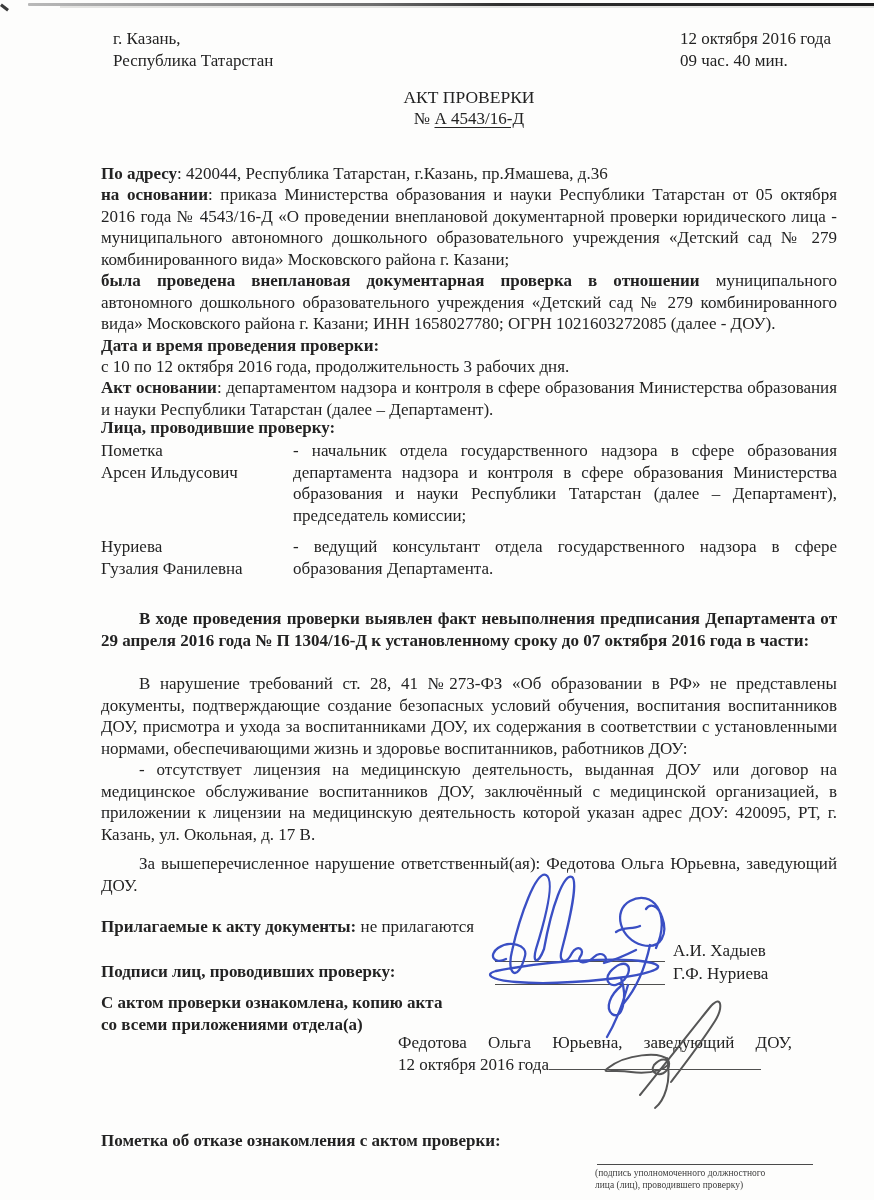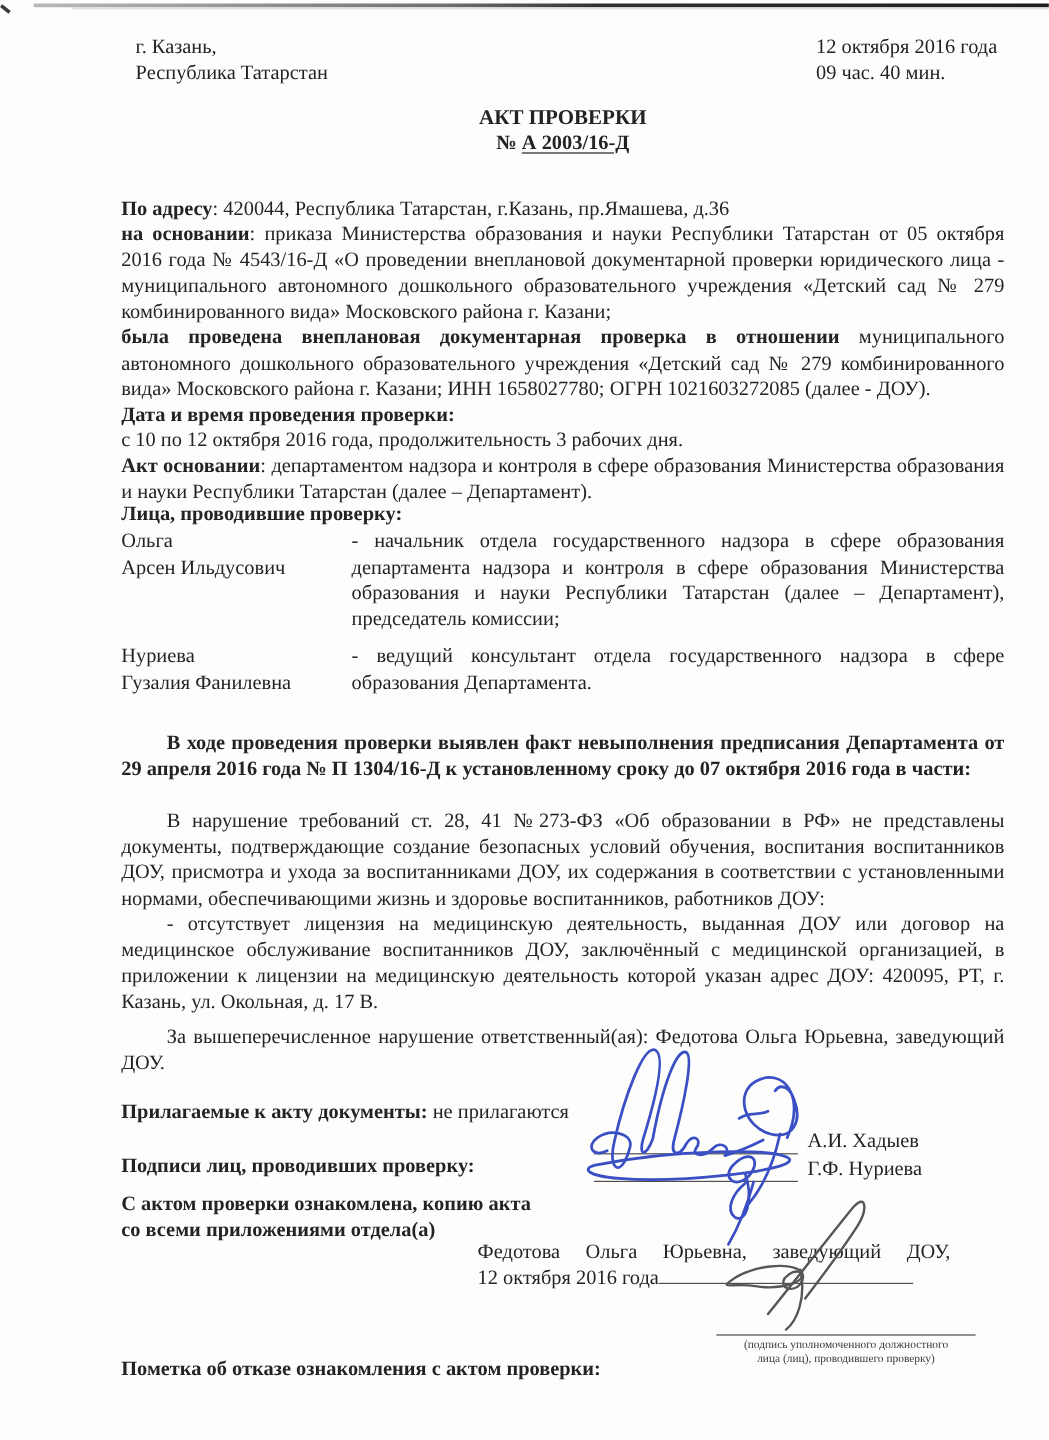--- a/index.html
+++ b/index.html
@@ -25,34 +25,34 @@
   .content{position:absolute;left:101px;top:0;width:736px;}
   .abs{position:absolute;}
   .b{font-weight:700;}
   p{margin:0;}
   .just{text-align:justify;}
   .ind{text-indent:38px;}
 
   .header-left{position:absolute;left:12px;top:28px;}
   .header-right{position:absolute;left:579px;top:28px;}
 
-  .title-block{position:absolute;left:0;top:86px;width:100%;text-align:center;font-weight:700;line-height:22px;}
+  .title-block{position:absolute;left:0;top:86px;width:100%;text-align:center;font-weight:400;line-height:22px;}
   .underlined{text-decoration:underline;text-underline-offset:3px;}
 
   .insp-row{position:absolute;display:flex;width:736px;}
   .insp-name{width:192px;flex:0 0 192px;}
   .insp-role{flex:1;text-align:justify;}
 
   .sign-row{position:absolute;left:394px;display:flex;align-items:flex-end;white-space:nowrap;}
   .sign-rule{display:inline-block;width:170px;height:20px;border-bottom:1.6px solid #4f4f4f;}
   .sign-label{margin-left:8px;}
 
   .date-rule{display:inline-block;width:212px;height:14px;border-bottom:1.6px solid #4f4f4f;}
 
-  .caption-block{position:absolute;left:494px;top:1100px;width:220px;text-align:center;}
+  .caption-block{position:absolute;left:494px;top:1152px;width:220px;text-align:left;}
   .caption-rule{border-bottom:1.4px solid #4a4a4a;height:12px;margin:0 2px;}
   .caption-text{font-size:9.5px;line-height:11.5px;color:#3c3c3c;margin-top:3px;}
 
   svg.sig{position:absolute;left:470px;top:855px;z-index:6;pointer-events:none;}
 </style>
 </head>
 <body>
 
 <div class="page">
 
@@ -67,39 +67,39 @@
       <p>г. Казань,</p>
       <p>Республика Татарстан</p>
     </div>
     <div class="header-right">
       <p>12 октября 2016 года</p>
       <p>09 час. 40 мин.</p>
     </div>
 
     <div class="title-block">
       <p style="font-size:17.5px;">АКТ ПРОВЕРКИ</p>
-      <p><span>№ </span><span class="underlined">А 2003/16-Д</span></p>
+      <p><span>№ </span><span class="underlined">А 4543/16-Д</span></p>
     </div>
 
     <p class="abs just" style="top:163px;width:736px;"><span class="b">По адресу</span><span>: 420044, Республика Татарстан, г.Казань, пр.Ямашева, д.36</span></p>
 
     <p class="abs just" style="top:184px;width:736px;"><span class="b">на основании</span><span>: приказа Министерства образования и науки Республики Татарстан от 05 октября 2016 года № 4543/16-Д «О проведении внеплановой документарной проверки юридического лица - муниципального автономного дошкольного образовательного учреждения «Детский сад № 279 комбинированного вида» Московского района г. Казани;</span></p>
 
     <p class="abs just" style="top:270px;width:736px;"><span class="b">была проведена внеплановая документарная проверка в отношении</span><span> муниципального автономного дошкольного образовательного учреждения «Детский сад № 279 комбинированного вида» Московского района г. Казани; ИНН 1658027780; ОГРН 1021603272085 (далее - ДОУ).</span></p>
 
     <p class="abs b" style="top:335px;width:736px;">Дата и время проведения проверки:</p>
     <p class="abs" style="top:356px;width:736px;">с 10 по 12 октября 2016 года, продолжительность 3 рабочих дня.</p>
 
     <p class="abs just" style="top:377px;width:736px;"><span class="b">Акт основании</span><span>: департаментом надзора и контроля в сфере образования Министерства образования и науки Республики Татарстан (далее – Департамент).</span></p>
 
     <p class="abs b" style="top:417px;width:736px;">Лица, проводившие проверку:</p>
 
     <div class="insp-row" style="top:440px;">
       <div class="insp-name">
-        <p>Ольга</p>
+        <p>Пометка</p>
         <p>Арсен Ильдусович</p>
       </div>
       <div class="insp-role">- начальник отдела государственного надзора в сфере образования департамента надзора и контроля в сфере образования Министерства образования и науки Республики Татарстан (далее – Департамент), председатель комиссии;</div>
     </div>
 
     <div class="insp-row" style="top:536px;">
       <div class="insp-name">
         <p>Нуриева</p>
         <p>Гузалия Фанилевна</p>
       </div>

